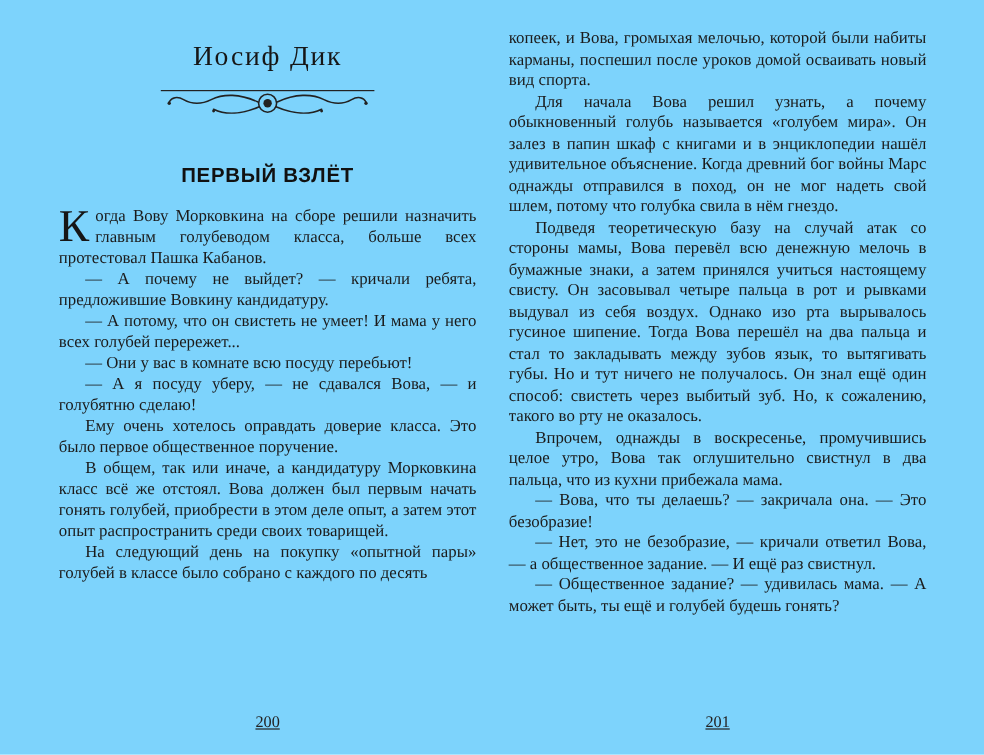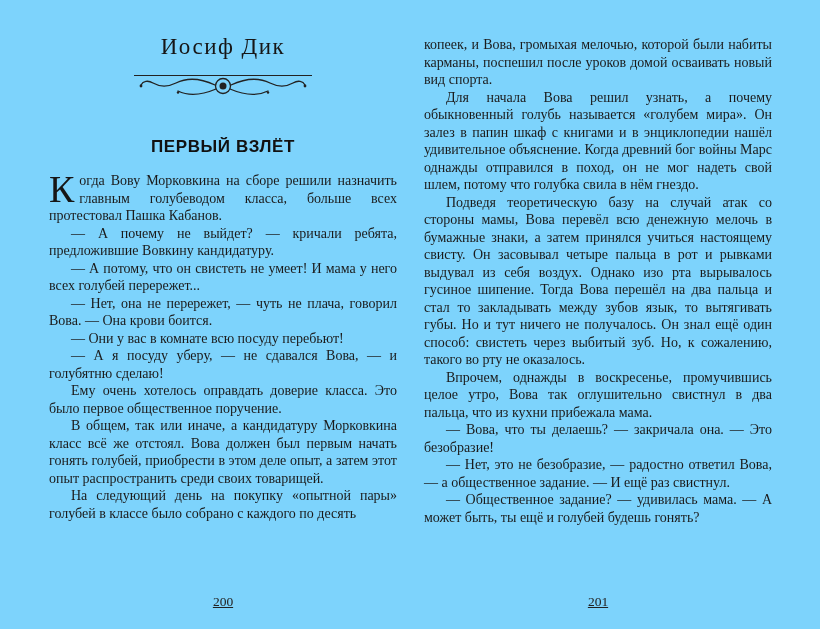--- a/index.html
+++ b/index.html
@@ -52,21 +52,21 @@
     text-align: center;
     margin: 36px 0 15px 0;
     color: #111111;
   }
   .body-text {
     font-size: 14px;
     line-height: 17.5px;
     text-align: justify;
   }
   .page-right .body-text {
-    margin-top: 36px;
+    margin-top: 24px;
   }
   .body-text p {
     margin: 0;
     text-indent: 22px;
   }
   .body-text p.first-para,
   .body-text p.continued {
     text-indent: 0;
   }
   .dropcap {
@@ -112,38 +112,37 @@
         </g>
       </svg>
     </div>
 
     <div class="story-title">ПЕРВЫЙ ВЗЛЁТ</div>
 
     <div class="body-text">
       <p class="first-para"><span class="dropcap">К</span><span>огда Вову Морковкина на сборе решили назначить главным голубеводом класса, больше всех протестовал Пашка Кабанов.</span></p>
       <p>— А почему не выйдет? — кричали ребята, предложившие Вовкину кандидатуру.</p>
       <p>— А потому, что он свистеть не умеет! И мама у него всех голубей перережет...</p>
-      <p>— Нет, она не перережет, — чуть не плача, говорил Вова. — Она крови боится.</p>
       <p>— Они у вас в комнате всю посуду перебьют!</p>
       <p>— А я посуду уберу, — не сдавался Вова, — и голубятню сделаю!</p>
       <p>Ему очень хотелось оправдать доверие класса. Это было первое общественное поручение.</p>
       <p>В общем, так или иначе, а кандидатуру Морковкина класс всё же отстоял. Вова должен был первым начать гонять голубей, приобрести в этом деле опыт, а затем этот опыт распространить среди своих товарищей.</p>
       <p>На следующий день на покупку «опытной пары» голубей в классе было собрано с каждого по десять</p>
     </div>
 
     <div class="page-number">200</div>
   </div>
 
   <div class="page page-right">
     <div class="body-text">
       <p class="continued">копеек, и Вова, громыхая мелочью, которой были набиты карманы, поспешил после уроков домой осваивать новый вид спорта.</p>
       <p>Для начала Вова решил узнать, а почему обыкновенный голубь называется «голубем мира». Он залез в папин шкаф с книгами и в энциклопедии нашёл удивительное объяснение. Когда древний бог войны Марс однажды отправился в поход, он не мог надеть свой шлем, потому что голубка свила в нём гнездо.</p>
       <p>Подведя теоретическую базу на случай атак со стороны мамы, Вова перевёл всю денежную мелочь в бумажные знаки, а затем принялся учиться настоящему свисту. Он засовывал четыре пальца в рот и рывками выдувал из себя воздух. Однако изо рта вырывалось гусиное шипение. Тогда Вова перешёл на два пальца и стал то закладывать между зубов язык, то вытягивать губы. Но и тут ничего не получалось. Он знал ещё один способ: свистеть через выбитый зуб. Но, к сожалению, такого во рту не оказалось.</p>
       <p>Впрочем, однажды в воскресенье, промучившись целое утро, Вова так оглушительно свистнул в два пальца, что из кухни прибежала мама.</p>
       <p>— Вова, что ты делаешь? — закричала она. — Это безобразие!</p>
-      <p>— Нет, это не безобразие, — радостно ответил Вова, — а общественное задание. — И ещё раз свистнул.</p>
+      <p>— Нет, это не безобразие, — кричали ответил Вова, — а общественное задание. — И ещё раз свистнул.</p>
       <p>— Общественное задание? — удивилась мама. — А может быть, ты ещё и голубей будешь гонять?</p>
     </div>
 
     <div class="page-number">201</div>
   </div>
 
 </div>
 
 </body></html>

